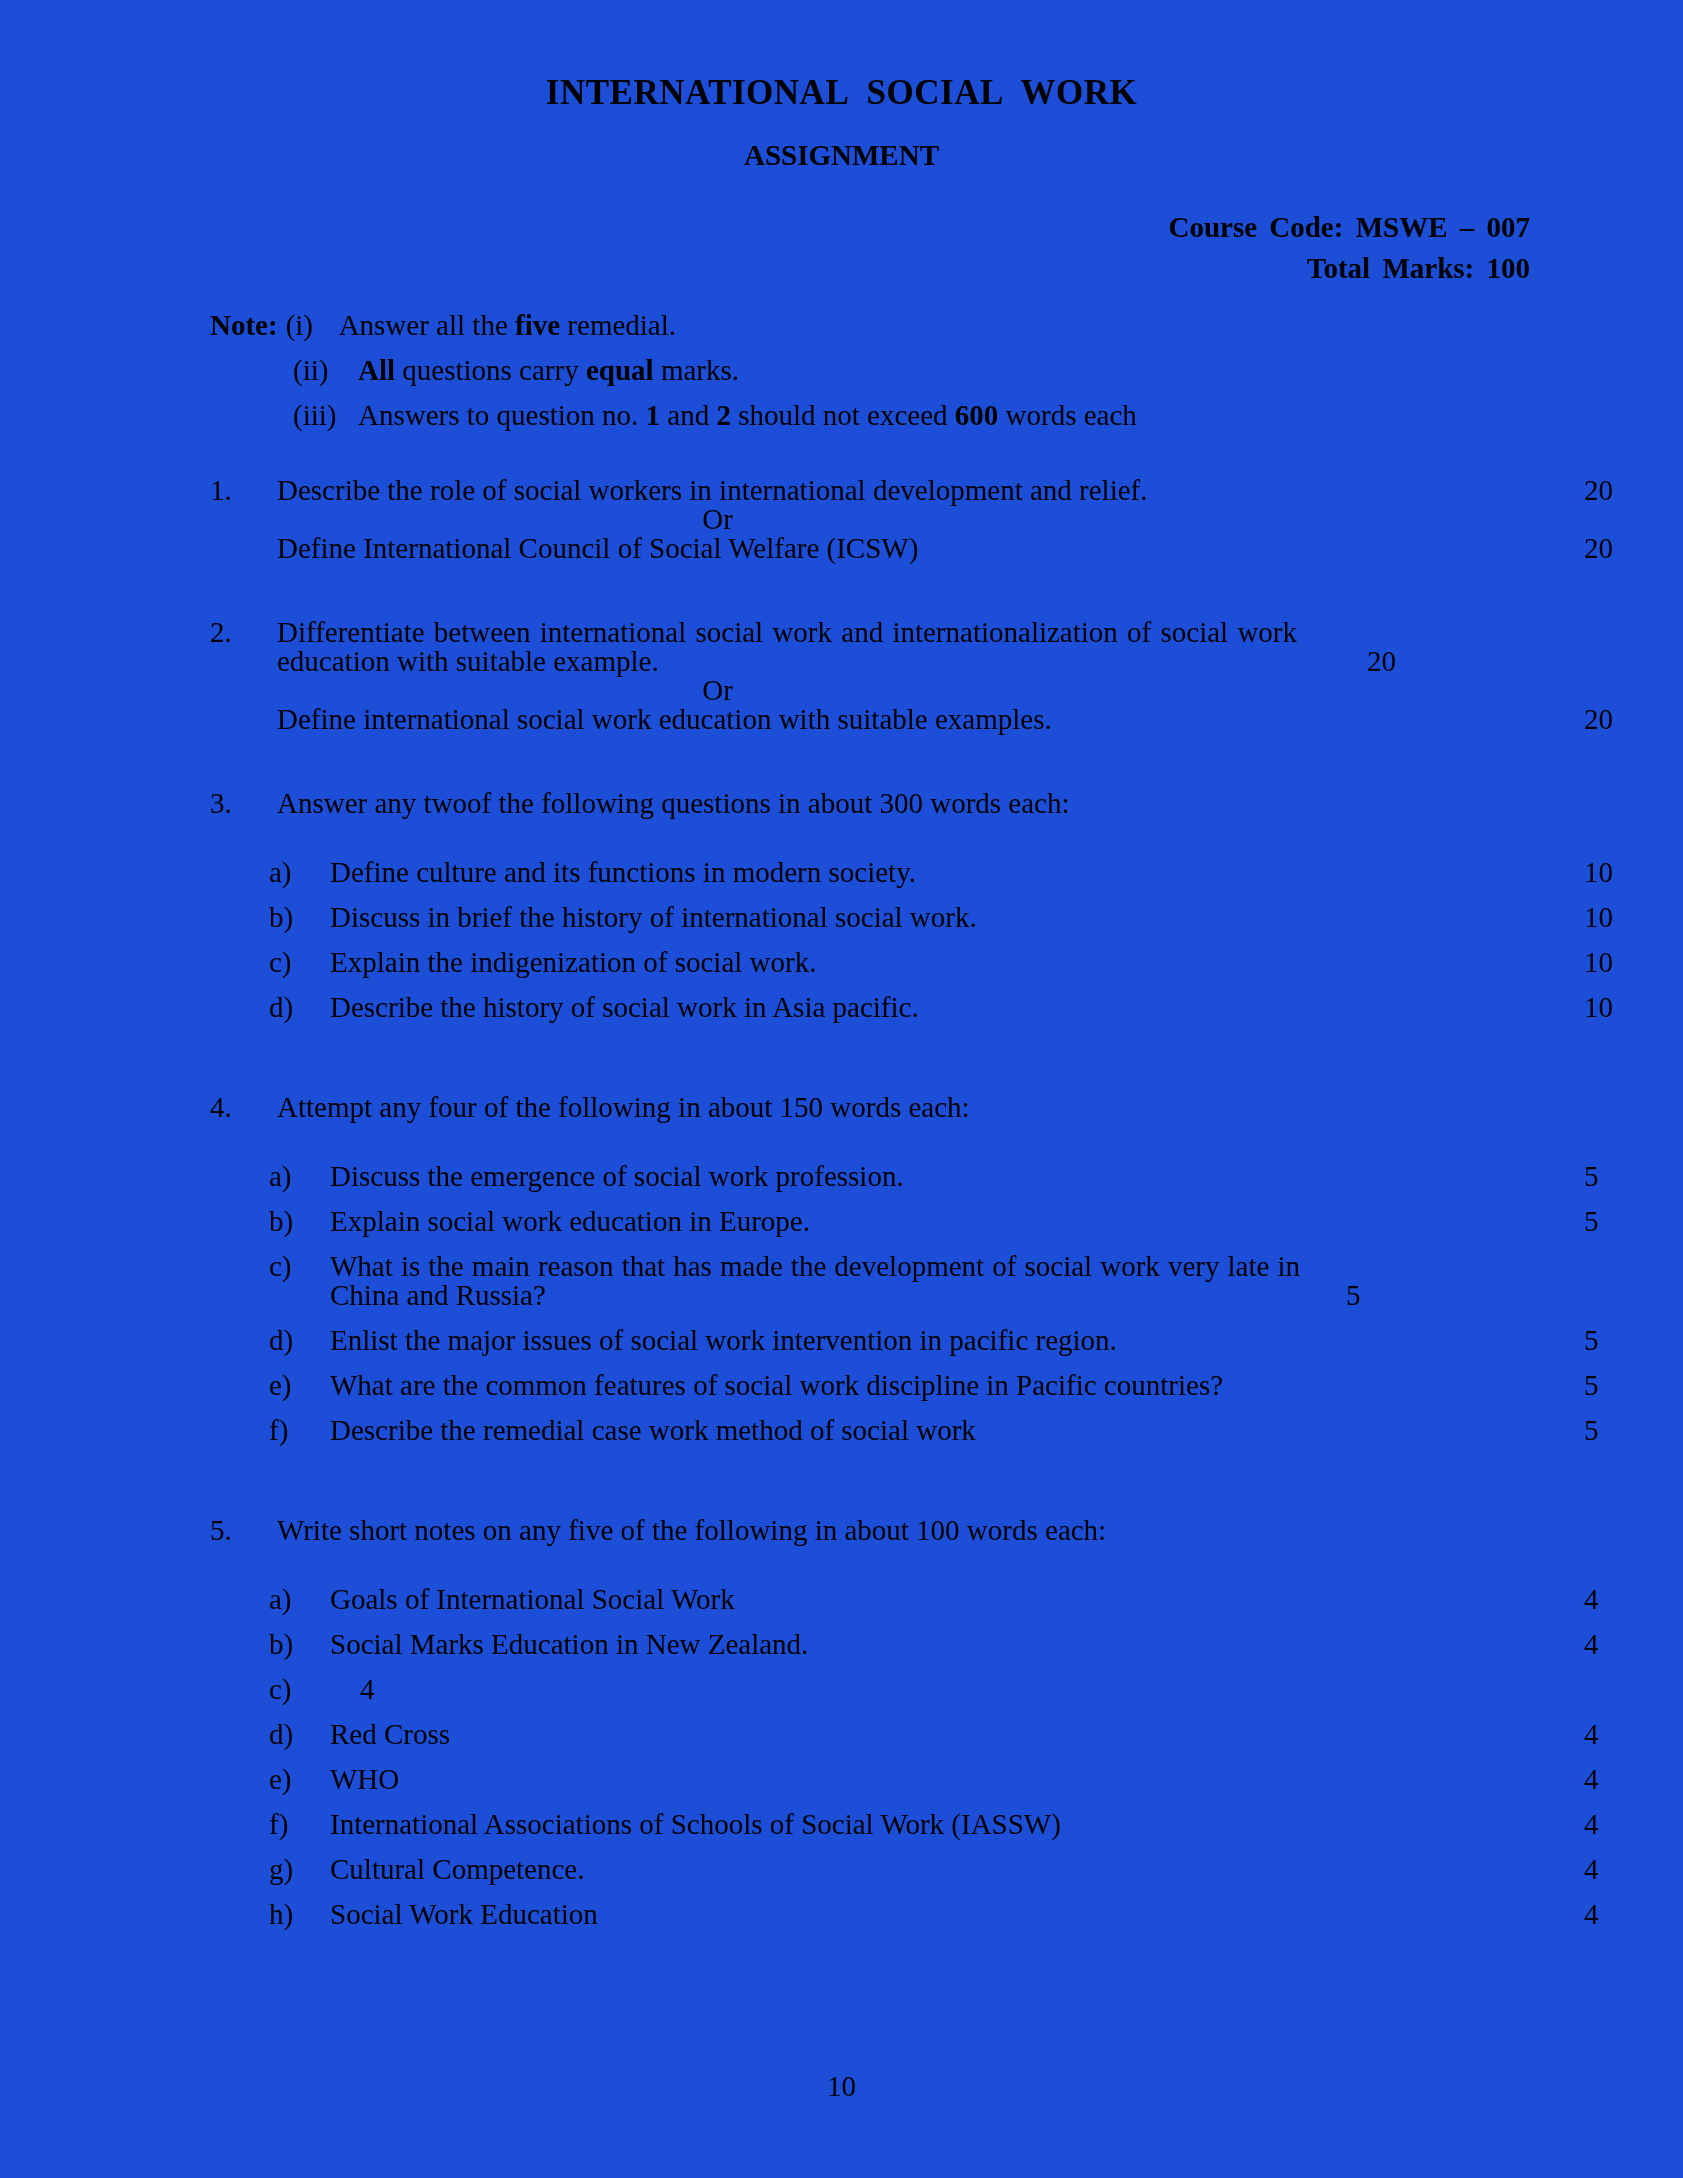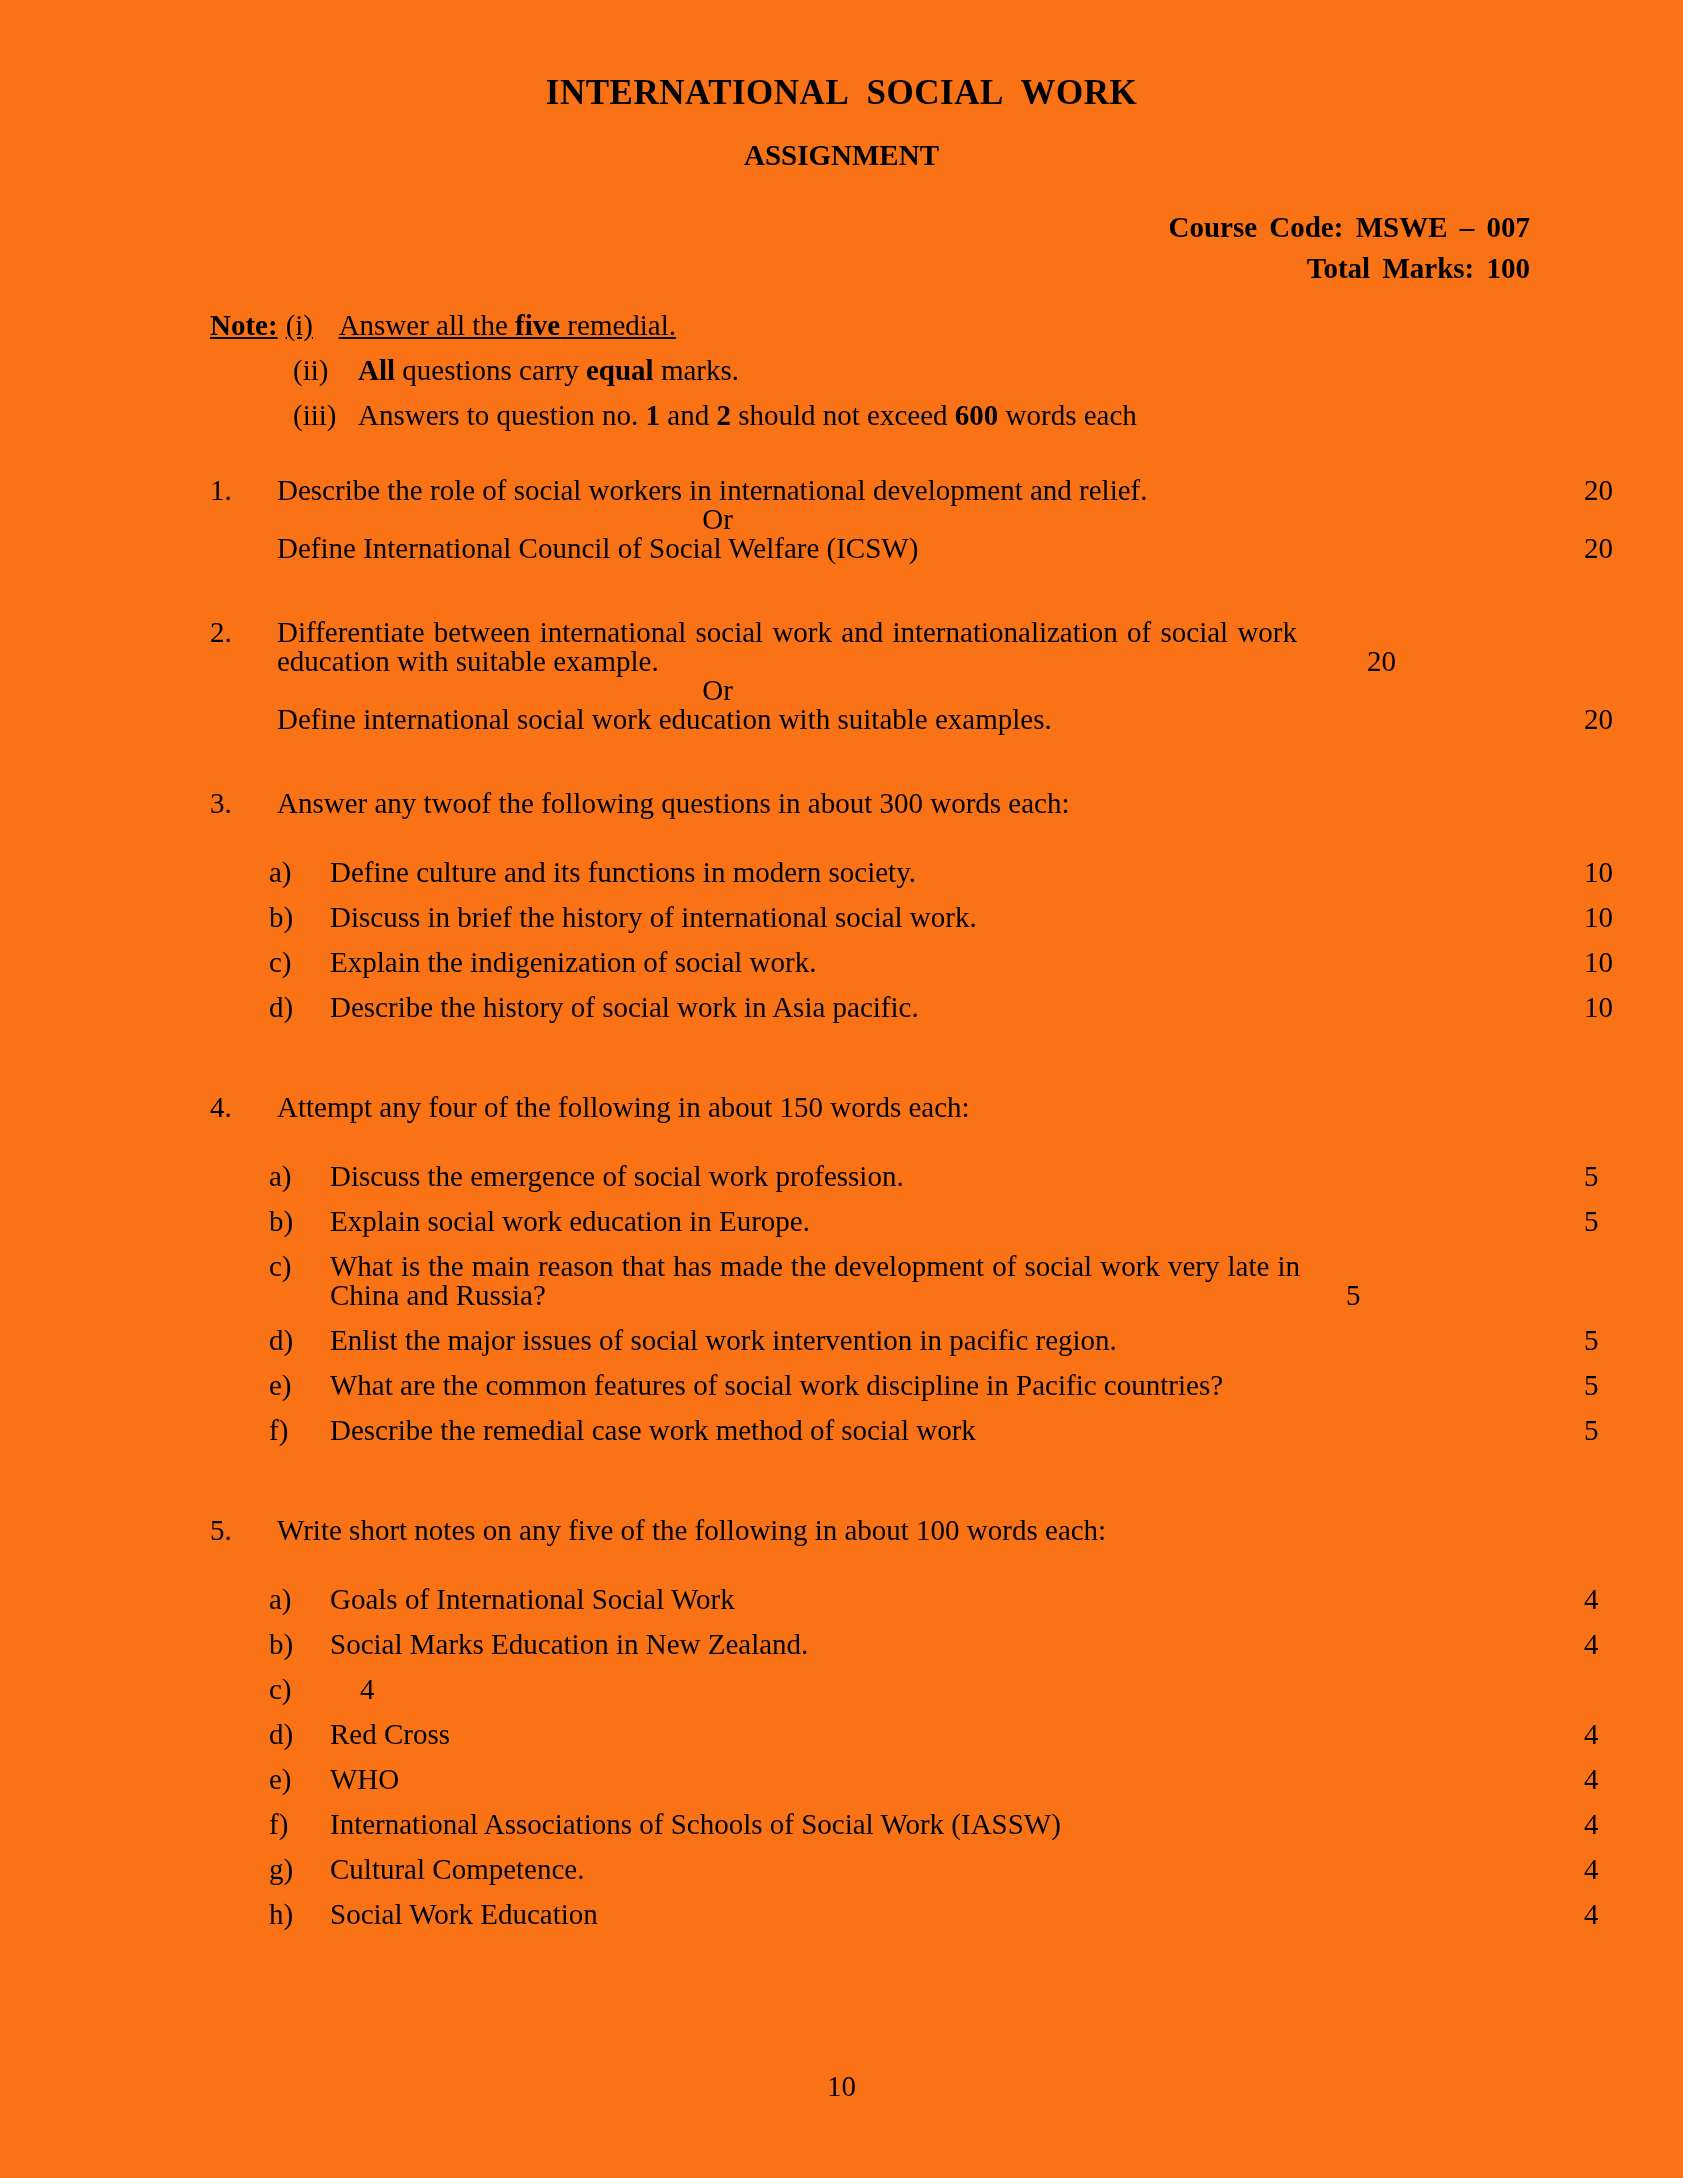--- a/index.html
+++ b/index.html
@@ -10,21 +10,21 @@
   }
   body {
     font-family: "Liberation Serif", "DejaVu Serif", serif;
     color: #000000;
   }
   .page {
     position: relative;
     width: 1683px;
     height: 2178px;
     margin: 0 auto;
-    background: #f97316;
+    background: #1d4ed8;
     box-sizing: border-box;
     padding: 14px;
     overflow: hidden;
   }
   .content {
     position: absolute;
     left: 0;
     top: 0;
     width: 1683px;
     height: 2178px;
@@ -66,21 +66,21 @@
     margin: 0;
     padding-top: 22px;
     font-size: 29px;
     line-height: 1.0;
   }
   .note-row {
     display: flex;
     align-items: baseline;
     margin-bottom: 16px;
   }
-  .note-row.first { margin-left: 210px; text-decoration: underline; }
+  .note-row.first { margin-left: 210px; }
   .note-row.rest  { margin-left: 293px; gap: 12px; }
   .note-lead {
     font-weight: bold;
     white-space: nowrap;
     margin-right: 8px;
   }
   .note-num {
     white-space: nowrap;
     min-width: 53px;
     display: inline-block;

